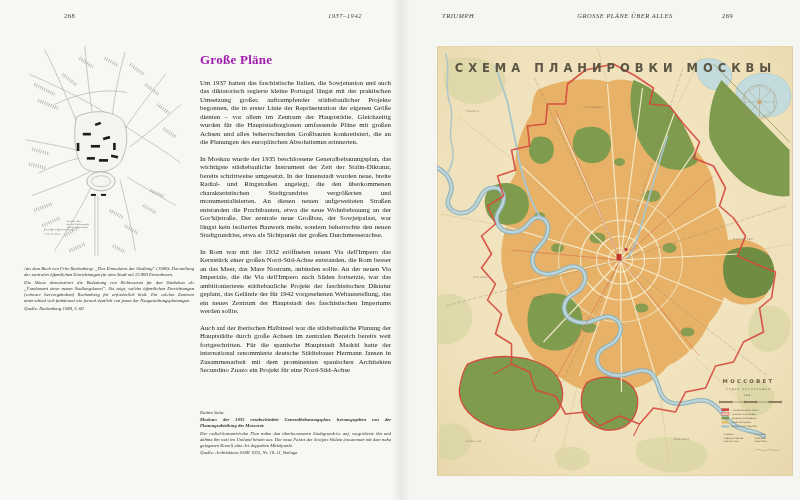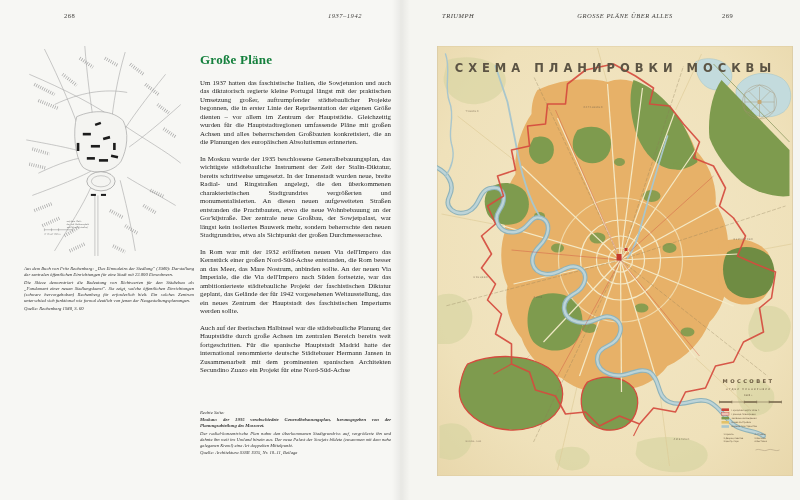--- a/index.html
+++ b/index.html
@@ -15,21 +15,21 @@
   .folio-left{left:64px;}
   .header-date{left:328px;}
   .header-chapter{left:442px;font-style:italic;}
   .header-title{left:540px;width:170px;text-align:center;font-style:italic;}
   .folio-right{left:722px;}
   .sketch-svg{position:absolute;left:24px;top:44px;}
   .sketch-caption{position:absolute;left:24px;top:266px;width:170px;font-size:4.7px;line-height:5.9px;
     font-style:italic;color:#333;text-align:justify;}
   .sketch-caption p{margin:0 0 2.5px 0;}
   .article{position:absolute;left:200px;top:52px;width:191px;color:#1f1f1f;}
-  .article h1{font-size:13px;font-weight:600;margin:0 0 11px 0;letter-spacing:.02em;color:#15803d;}
+  .article h1{font-size:13px;font-weight:600;margin:0 0 11px 0;letter-spacing:.02em;color:#a21caf;}
   .article p{font-size:6.85px;line-height:8.45px;text-align:justify;margin:0 0 8.4px 0;}
   .article-caption{position:absolute;left:200px;top:410px;width:191px;font-size:4.7px;line-height:5.9px;
     font-style:italic;color:#333;text-align:justify;}
   .article-caption p{margin:0 0 1px 0;}
   .cap-title{font-weight:700;}
   .cap-gap{margin-top:2.5px !important;}
   .map-svg{position:absolute;left:437px;top:46px;}
   svg text{font-family:"DejaVu Sans",sans-serif;}
   svg text.ser{font-family:"DejaVu Serif",serif;}
 </style>

